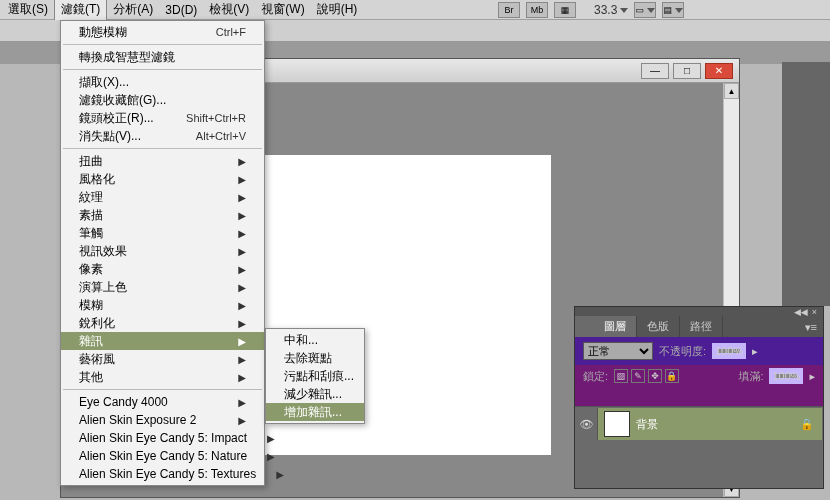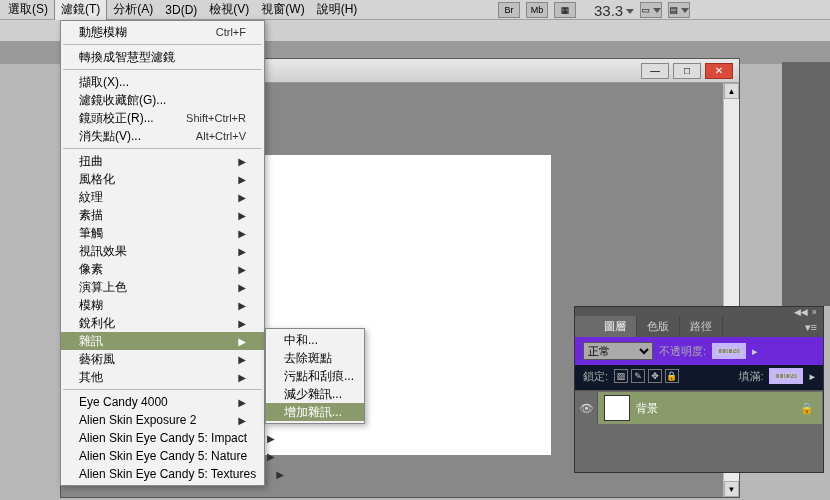--- a/index.html
+++ b/index.html
@@ -6,21 +6,21 @@
 body { background: #b8b8b8; width: 830px; height: 500px; overflow: hidden; position: relative; font-size: 12px; color: #000; }
 
 
 .menubar { background: #d4d4d4; height: 20px; display: flex; align-items: center; border-bottom: 1px solid #a0a0a0; padding-left: 2px; }
 .menubar .item { padding: 2px 6px; cursor: default; }
 .menubar .item.open { background: #e8e8e8; border: 1px solid #888; }
 
 
 .optionbar { background: #d4d4d4; height: 20px; display: flex; align-items: center; border-bottom: 1px solid #a0a0a0; padding-left: 470px; gap: 6px; }
 .optionbar .btn { width: 22px; height: 16px; background: #bfbfbf; border: 1px solid #888; display: inline-flex; align-items: center; justify-content: center; font-size: 9px; }
-.zoom { font-size: 15px; color: #333; margin-left: 12px; }
+.zoom { font-size: 12px; color: #333; margin-left: 12px; }
 .tri { display:inline-block; width:0; height:0; border-left:4px solid transparent; border-right:4px solid transparent; border-top:5px solid #555; margin-left:3px; vertical-align: middle;}
 
 
 .tabstrip { background: #9a9a9a; height: 22px; position: relative; top: 22px; }
 .doctab { position: absolute; left: 0; top: 0; height: 22px; background: #c8c8c8; padding: 3px 10px; border: 1px solid #888; font-size: 11px; display:flex; align-items:center; gap:6px;}
 .doctab .x { font-family: Arial; color:#555; }
 
 
 .workspace { position: absolute; top: 64px; left: 0; right: 0; bottom: 0; background: #b8b8b8; }
 .docwindow { position: absolute; top: -6px; left: 60px; width: 680px; height: 440px; background: #9a9a9a; border: 1px solid #555; }
@@ -46,25 +46,25 @@
 .menu.sub { top: 328px; left: 265px; width: 100px; }
 
 
 .panel { position: absolute; right: 6px; top: 306px; width: 250px; background: #6b6b6b; border: 1px solid #333; font-size: 11px; color: #ddd; }
 .panel .collapsebar { height: 10px; background: #555; display:flex; justify-content:flex-end; align-items:center; padding-right:6px; gap:4px;}
 .panel .collapsebar span { font-size:9px; color:#ccc;}
 .panel .tabs { display: flex; background: #555; height: 20px; align-items:flex-end;}
 .panel .tab { padding: 3px 10px; background: #555; color: #ccc; border-right:1px solid #444;}
 .panel .tab.active { background: #6b6b6b; color: #fff; padding-left: 29px; }
 .panel .menuicon { margin-left:auto; padding:3px 6px; color:#ccc;}
-.panel .row1 { display:flex; align-items:center; padding:5px 8px; gap:6px; background:#6d28d9;}
+.panel .row1 { display:flex; align-items:center; padding:5px 8px; gap:6px; background:#4c1d95;}
 .panel select { background:#aaa; border:1px solid #555; font-size:11px; height:18px; width:70px;}
 .panel .lbl { color:#aaa; }
 .panel .pct { background:#888; border:6px solid #c4b5fd; width:34px; height:16px; display:inline-flex; align-items:center; justify-content:center; color:#ccc;}
-.panel .row2 { display:flex; align-items:center; padding:3px 8px 6px; gap:6px; background:#0f172a; border-bottom:1px solid #555;}
+.panel .row2 { display:flex; align-items:center; padding:3px 8px 22px; gap:6px; background:#701a75; border-bottom:1px solid #555;}
 .panel .lockicons { display:flex; gap:3px; }
 .panel .lockicons span { width:14px; height:14px; border:1px solid #777; display:inline-flex; align-items:center; justify-content:center; font-size:9px; color:#ccc;}
 .panel .layerlist { background:#6b6b6b; min-height:80px; }
 .panel .layer { display:flex; align-items:center; height:32px; background:#8a9a6b; margin:1px; }
 .panel .eye { width:22px; height:100%; background:#6b6b6b; display:flex; align-items:center; justify-content:center; color:#ddd; border-right:1px solid #555;}
 .panel .thumb { width:26px; height:26px; background:#fff; border:1px solid #333; margin:0 6px;}
 .panel .layername { color:#fff; flex:1; }
 .panel .lock { color:#fff; margin-right:8px; font-size:11px;}
 
 .workspace-right { position:absolute; top:62px; right:0; width:48px; height:244px; background:#666;}

